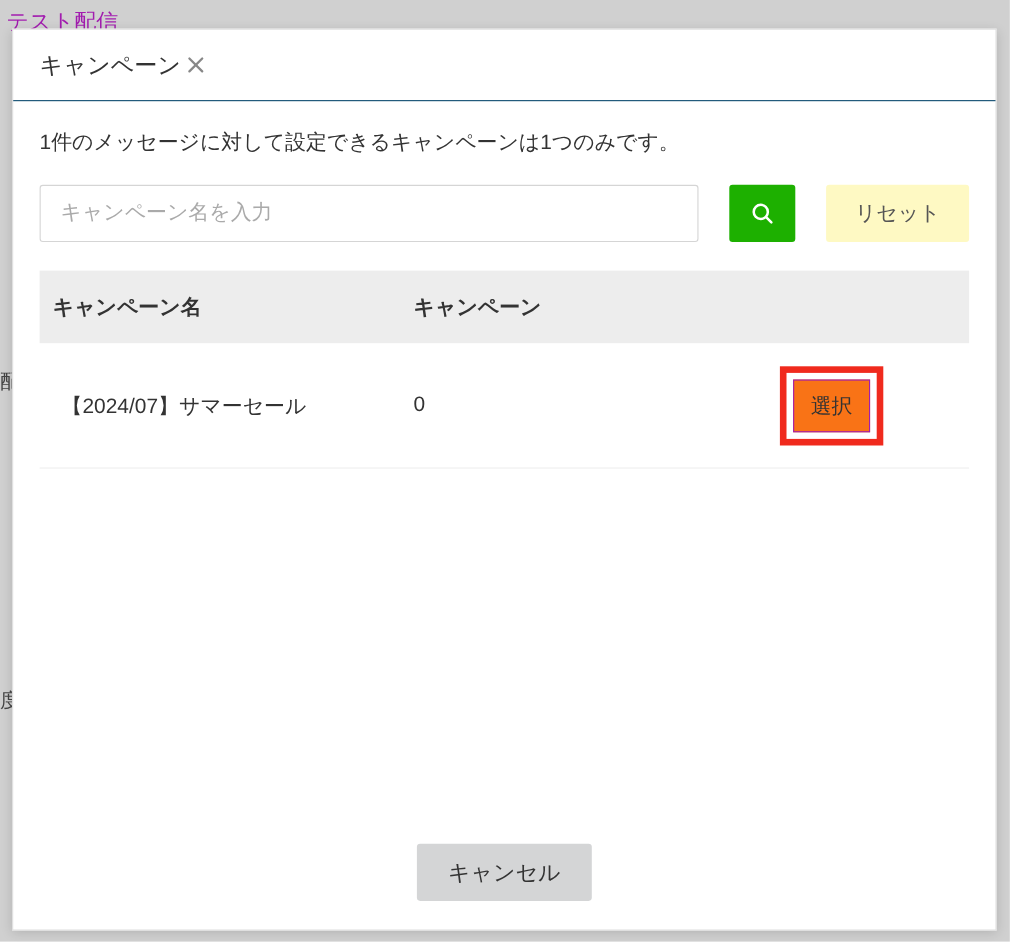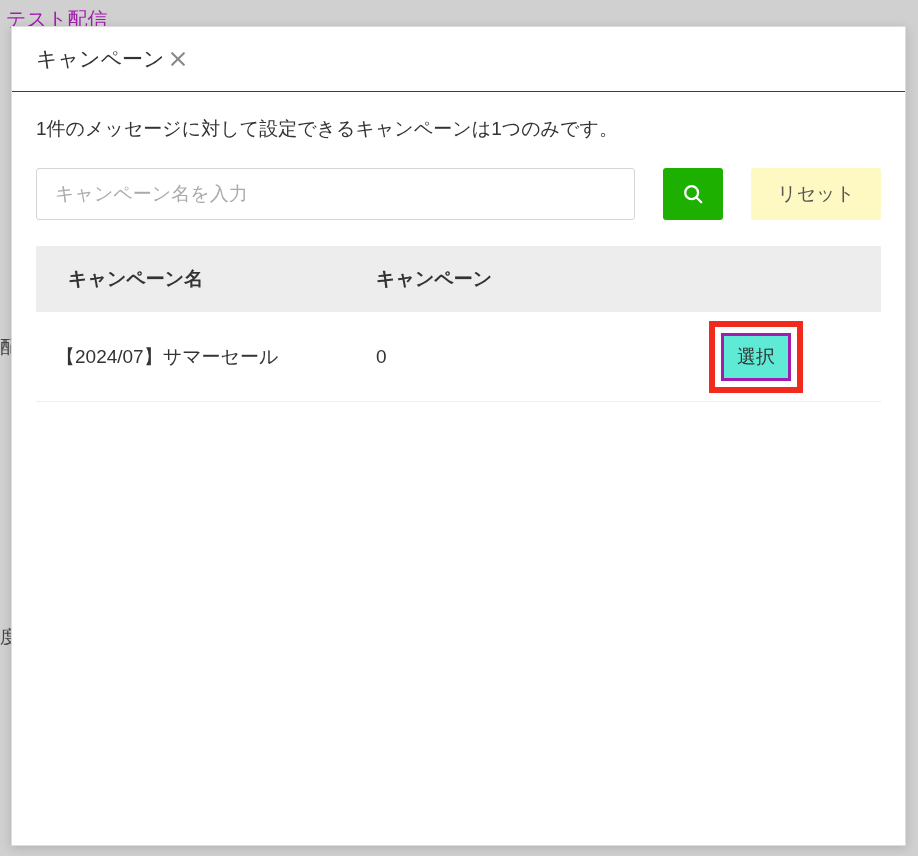--- a/index.html
+++ b/index.html
@@ -119,27 +119,27 @@
     }
     .table-header {
       display: flex;
       background: #ededed;
       height: 66px;
       align-items: center;
       font-size: 19px;
       font-weight: 600;
       color: #333;
     }
-    .col-name { flex: 0 0 340px; padding-left: 32px; }
+    .col-name { flex: 0 0 340px; padding-left: 12px; }
     .col-count { flex: 0 0 260px; }
     .col-action { flex: 1; }
     .table-row {
       display: flex;
       align-items: center;
-      height: 90px;
+      height: 114px;
       border-bottom: 1px solid #eee;
     }
     .row-name {
       flex: 0 0 340px;
       padding-left: 20px;
       font-size: 19px;
       color: #333;
     }
     .row-count {
       flex: 0 0 260px;
@@ -153,22 +153,22 @@
       padding-right: 78px;
     }
     .select-wrapper {
       border: 6px solid #f02a1d;
       padding: 6px;
       display: inline-block;
     }
     .select-btn {
       height: 48px;
       width: 70px;
-      background: #5eead4;
-      border: 3px solid #a21caf;
+      background: #f97316;
+      border: 1px solid #a21caf;
       font-size: 19px;
       color: #333;
       cursor: pointer;
     }
     .modal-footer {
       display: flex;
       justify-content: center;
       padding: 22px 0 26px 0;
     }
     .cancel-btn {
@@ -225,13 +225,16 @@
         <div class="row-count">0</div>
         <div class="row-action">
           <div class="select-wrapper">
             <button class="select-btn">選択</button>
           </div>
         </div>
       </div>
     </div>
   </div>
 
+  <div class="modal-footer">
+    <button class="cancel-btn">キャンセル</button>
+  </div>
 </div>
 
 </body></html>

